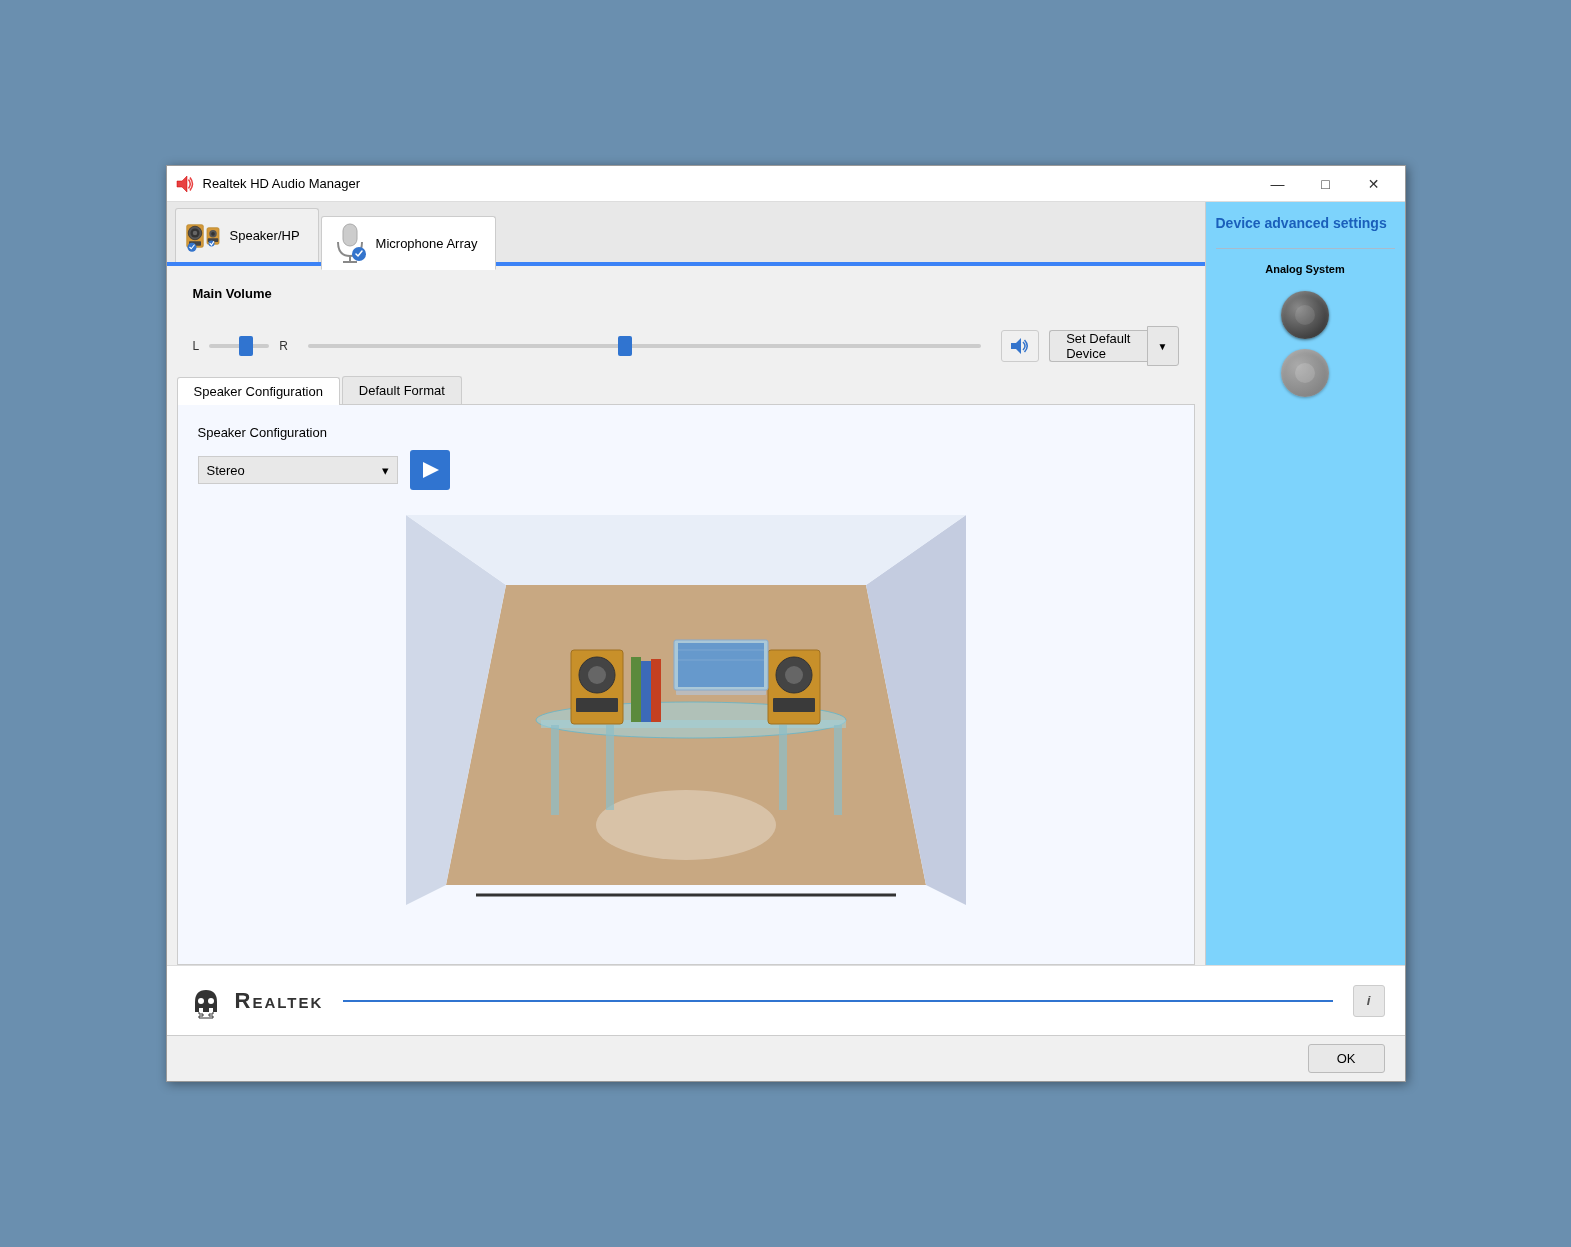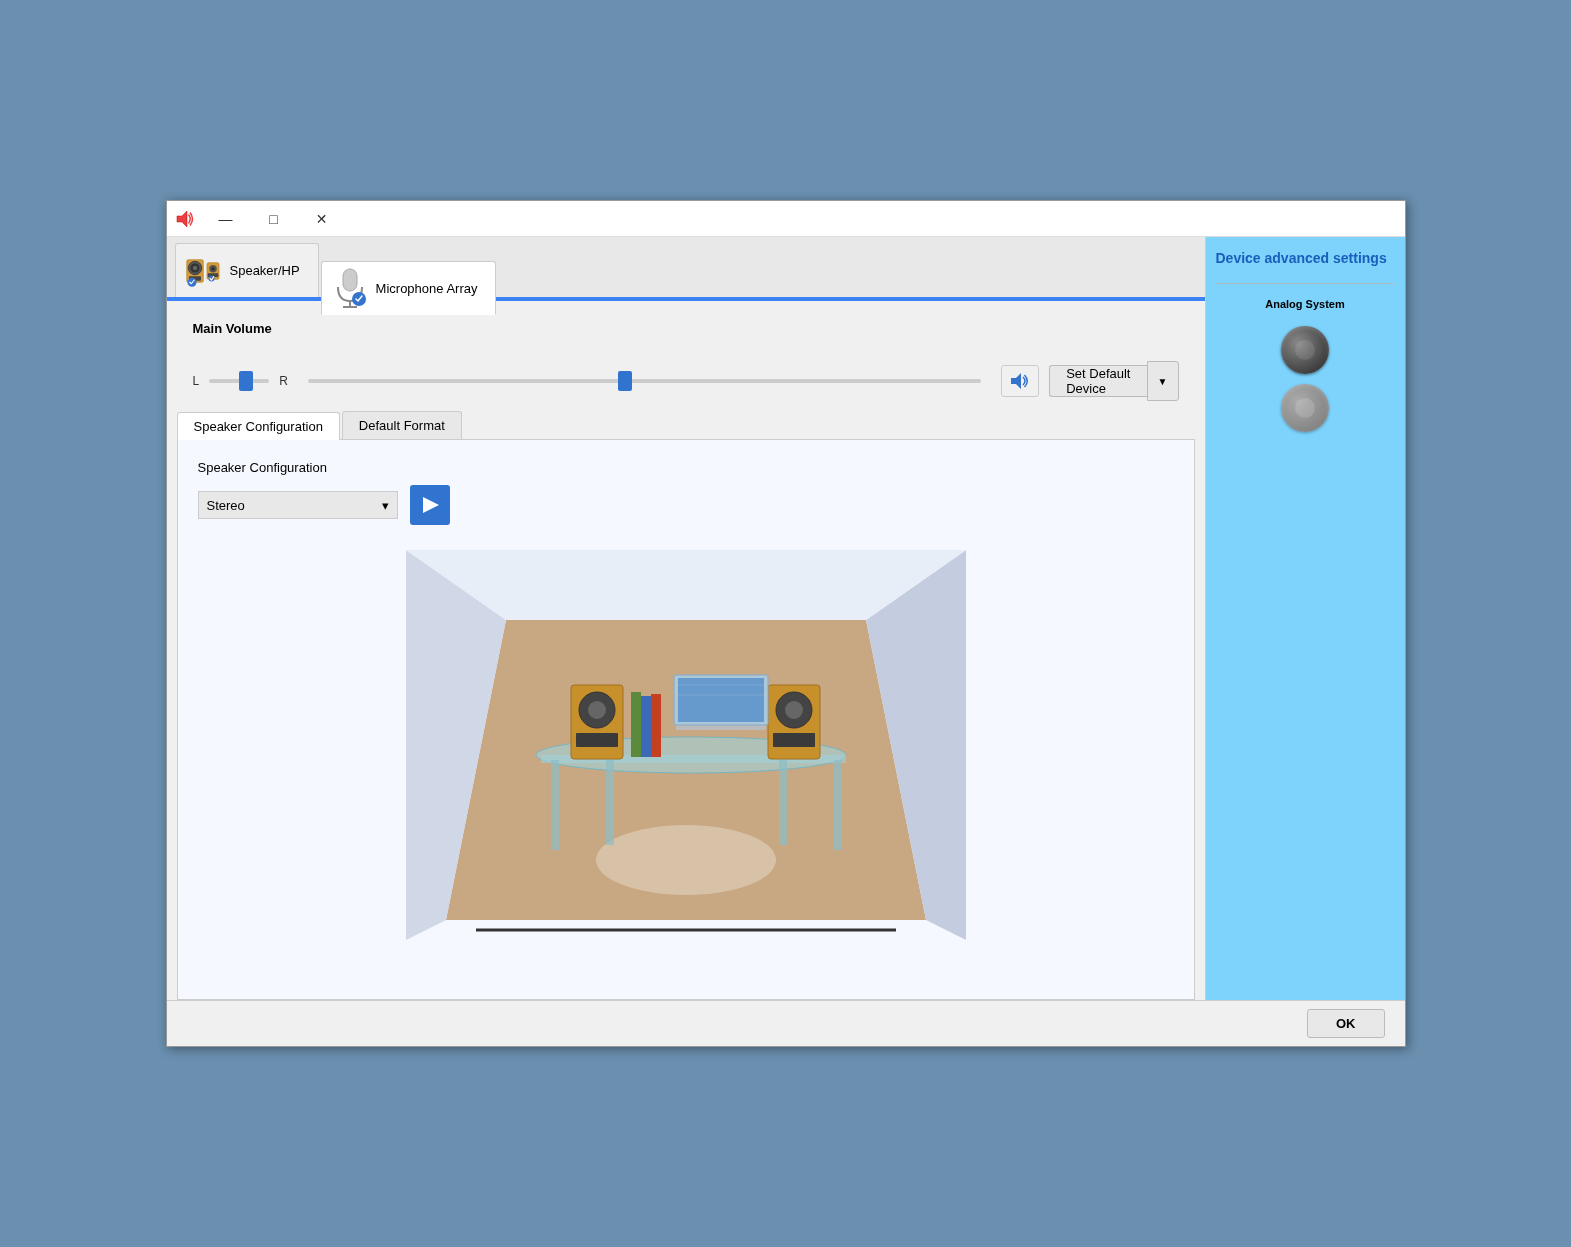--- a/index.html
+++ b/index.html
@@ -83,21 +83,21 @@
       border-bottom: none;
       cursor: pointer;
       border-radius: 3px 3px 0 0;
       gap: 8px;
     }
     .tab.active {
       background: white;
       border-bottom: 1px solid white;
       z-index: 2;
       position: relative;
-      top: 18px;
+      top: 8px;
     }
     .tab-icon {
       width: 36px; height: 36px;
       display: flex; align-items: center; justify-content: center;
     }
     .tab-label { font-size: 13px; }
 
     
     .volume-section {
       margin: 10px 10px 0 10px;
@@ -317,21 +317,20 @@
       color: #555;
     }
     .ok-btn {
       padding: 6px 28px;
       background: #e8e8e8;
       border: 1px solid #bbb;
       border-radius: 3px;
       cursor: pointer;
       font-size: 13px;
       margin-left: 20px;
-      font-weight: bold;
     }
 
     .ok-row {
       display: flex;
       justify-content: flex-end;
       padding: 8px 20px 8px 0;
       background: #f0f0f0;
       border-top: 1px solid #ccc;
     }
 
@@ -352,20 +351,21 @@
 
   <div class="title-bar">
     <div class="title-bar-icon">
 
       <svg width="20" height="20" viewBox="0 0 20 20">
         <polygon points="2,7 7,7 12,2 12,18 7,13 2,13" fill="#e84040" stroke="#c00" stroke-width="0.5"></polygon>
         <path d="M13.5,5.5 Q17,10 13.5,14.5" stroke="#e84040" stroke-width="1.5" fill="none"></path>
         <path d="M15,3.5 Q20,10 15,16.5" stroke="#e84040" stroke-width="1.5" fill="none"></path>
       </svg>
     </div>
+    <span class="title-bar-title">Realtek HD Audio Manager</span>
     <div class="title-bar-controls">
       <button class="title-bar-btn">—</button>
       <button class="title-bar-btn">□</button>
       <button class="title-bar-btn close">✕</button>
     </div>
   </div>
 
   <div class="main-layout">
     <div class="content-area">
 
@@ -517,17 +517,31 @@
         </svg>
       </div>
       <div class="analog-circle analog-circle-2">
         <svg width="28" height="28" viewBox="0 0 28 28">
           <circle cx="14" cy="14" r="10" fill="rgba(255,255,255,0.15)"></circle>
         </svg>
       </div>
     </div>
   </div>
 
+  <div class="footer">
+    <div class="realtek-logo">
+      <svg width="38" height="38" viewBox="0 0 38 38">
+
+        <path d="M8,30 L8,20 Q8,8 19,8 Q30,8 30,20 L30,30 L26,30 L26,26 L22,26 L22,30 L16,30 L16,26 L12,26 L12,30 Z" fill="#333"></path>
+        <circle cx="14" cy="19" r="3" fill="white"></circle>
+        <circle cx="24" cy="19" r="3" fill="white"></circle>
+        <path d="M12,30 L12,32 L16,32 L16,34 L12,34 L12,36 L26,36 L26,34 L22,34 L22,32 L26,32 L26,30" stroke="#333" stroke-width="1" fill="none"></path>
+      </svg>
+      <span class="realtek-text">Realtek</span>
+    </div>
+    <div class="footer-line"></div>
+    <button class="info-btn">i</button>
+  </div>
 
   <div class="ok-row">
     <button class="ok-btn">OK</button>
   </div>
 </div>
 
 </body></html>

